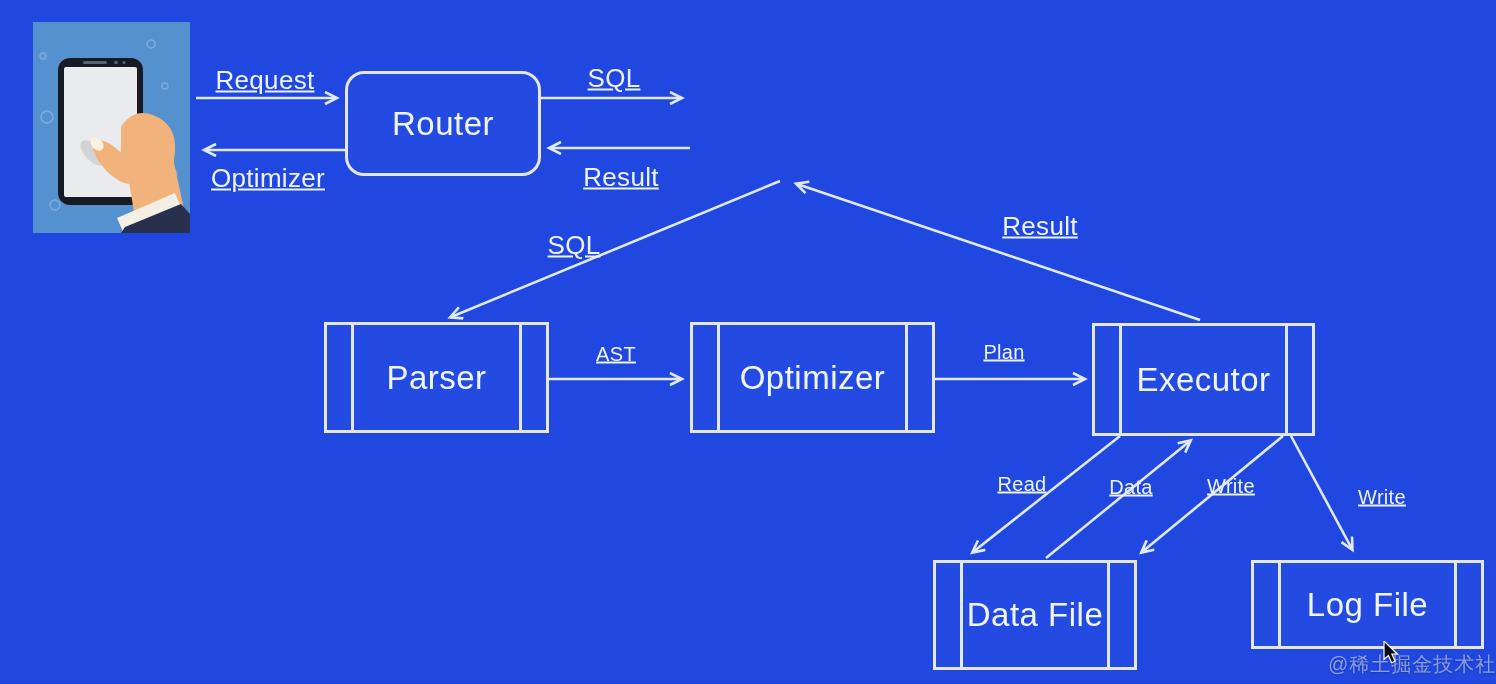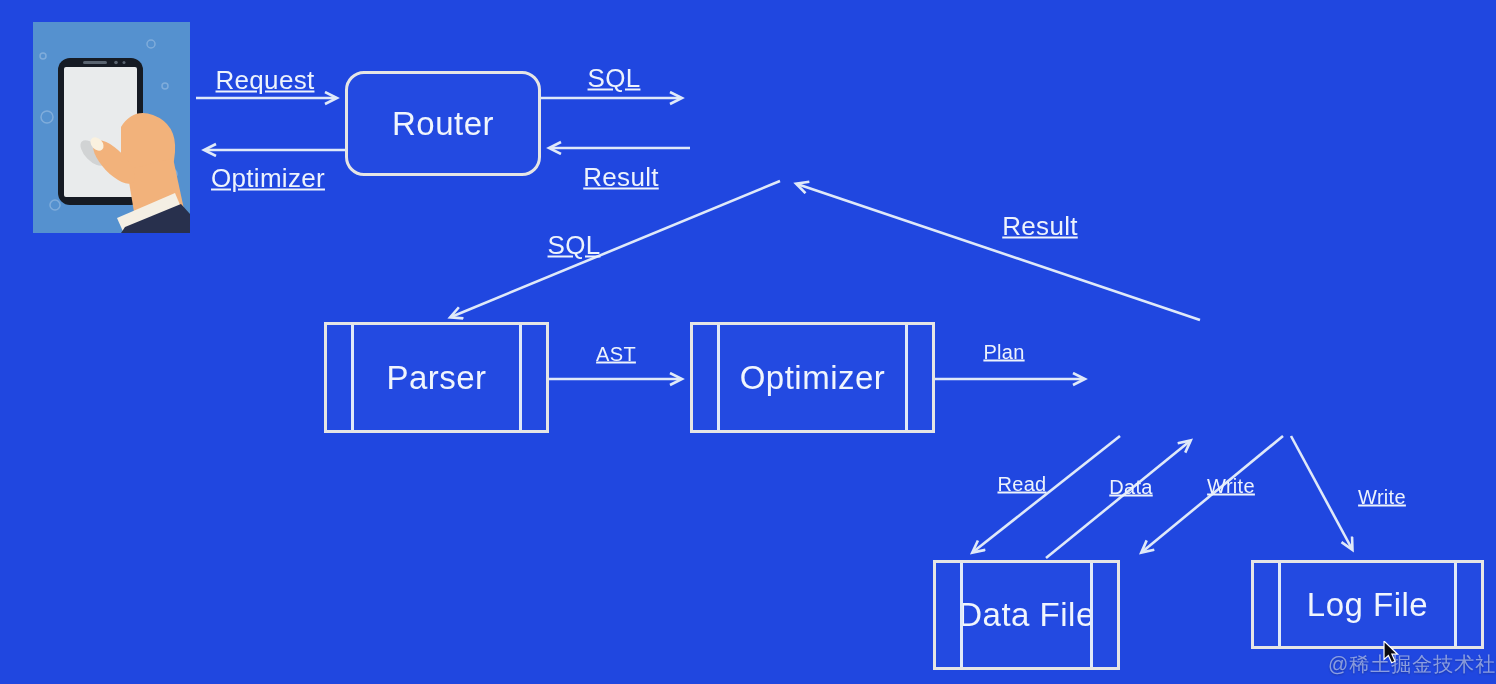--- a/index.html
+++ b/index.html
@@ -104,21 +104,24 @@
 
   <div class="node rounded" style="left:345px;top:71px;width:196px;height:105px">
     <span>Router</span>
   </div>
   <div class="node proc" style="left:690px;top:322px;width:245px;height:111px">
     <span>Optimizer</span>
   </div>
   <div class="node proc" style="left:324px;top:322px;width:225px;height:111px">
     <span>Parser</span>
   </div>
-  <div class="node proc" style="left:933px;top:560px;width:187px;height:110px">
+  <div class="node proc" style="left:1092px;top:323px;width:223px;height:113px">
+    <span>Executor</span>
+  </div>
+  <div class="node proc" style="left:933px;top:560px;width:204px;height:110px">
     <span>Data File</span>
   </div>
   <div class="node proc" style="left:1251px;top:560px;width:233px;height:89px">
     <span>Log File</span>
   </div>
 
   <div class="elabel" style="left:265px;top:80px">Request</div>
   <div class="elabel" style="left:268px;top:178px">Optimizer</div>
   <div class="elabel" style="left:614px;top:78px">SQL</div>
   <div class="elabel" style="left:621px;top:177px">Result</div>

